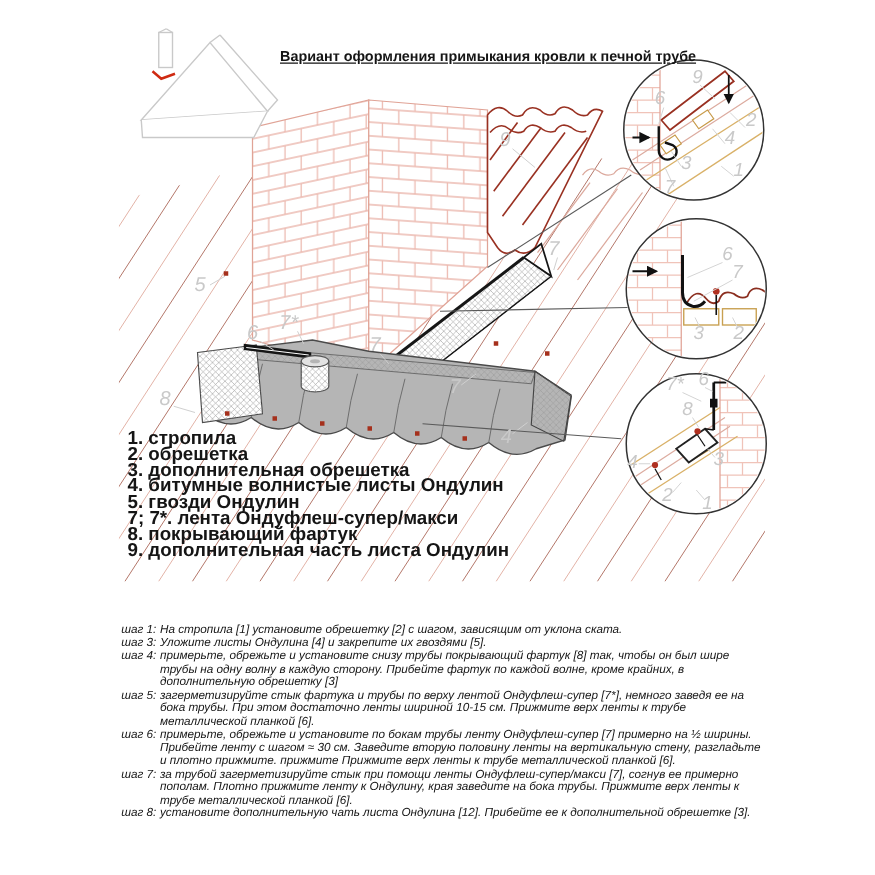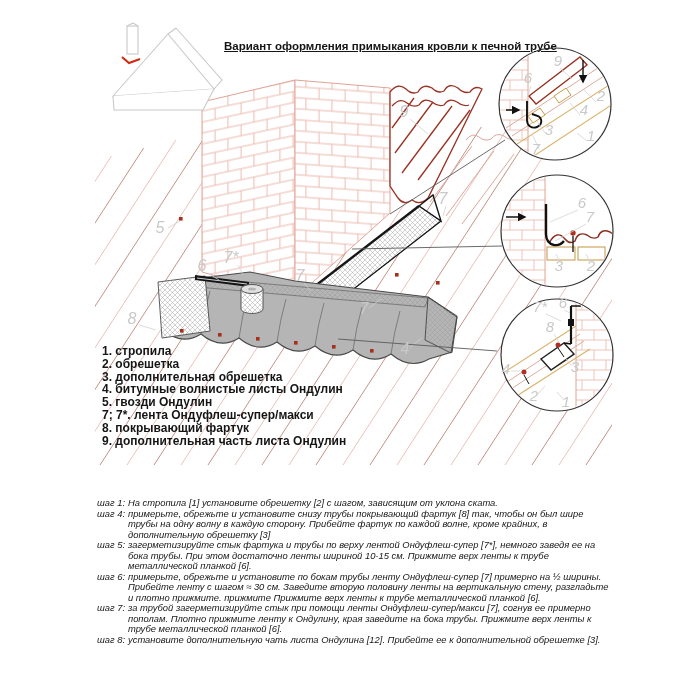--- a/index.html
+++ b/index.html
@@ -1,21 +1,21 @@
 <!DOCTYPE html>
 <html><head>
 <meta charset="utf-8">
 <style>
   html,body{margin:0;padding:0;background:#fff;}
   .stage{position:relative;width:700px;height:700px;background:#fff;overflow:hidden;
          font-family:"Liberation Sans",sans-serif;color:#111;}
   .stage svg{position:absolute;left:0;top:0;}
   .title{position:absolute;left:224px;top:40px;font-size:11.5px;font-weight:bold;
          text-decoration:underline;white-space:nowrap;color:#151515;text-align:right;}
-  .legend{position:absolute;left:102px;top:345px;font-size:12px;font-weight:bold;
+  .legend{position:absolute;left:102px;top:345px;font-size:15px;font-weight:bold;
           line-height:12.8px;color:#151515;}
   .steps{position:absolute;left:97px;top:498px;width:512px;font-size:9.4px;font-style:italic;
          line-height:10.5px;color:#151515;}
   .step-row{display:flex;justify-content:center;}
   .step-label{flex:0 0 31px;}
   .step-text{flex:1;}
   svg text{font-family:"Liberation Sans",sans-serif;font-style:italic;fill:#c9c9c9;text-anchor:middle;}
   #labels-main text{font-size:16px;}
   #labels-c1 text,#labels-c2 text,#labels-c3 text{font-size:15px;}
 </style>
@@ -328,20 +328,24 @@
       <div>7; 7*. лента Ондуфлеш-супер/макси</div>
       <div>8. покрывающий фартук</div>
       <div>9. дополнительная часть листа Ондулин</div>
     </div>
   <div class="steps" id="steps">
       <div class="step-row">
         <div class="step-label">шаг 1:</div>
         <div class="step-text">На стропила [1] установите обрешетку [2] с шагом, зависящим от уклона ската.</div>
       </div>
       <div class="step-row">
+        <div class="step-label">шаг 3:</div>
+        <div class="step-text">Уложите листы Ондулина [4] и закрепите их гвоздями [5].</div>
+      </div>
+      <div class="step-row">
         <div class="step-label">шаг 4:</div>
         <div class="step-text">примерьте, обрежьте и установите снизу трубы покрывающий фартук [8] так, чтобы он был шире трубы на одну волну в каждую сторону. Прибейте фартук по каждой волне, кроме крайних, в дополнительную обрешетку [3]</div>
       </div>
       <div class="step-row">
         <div class="step-label">шаг 5:</div>
         <div class="step-text">загерметизируйте стык фартука и трубы по верху лентой Ондуфлеш-супер [7*], немного заведя ее на бока трубы. При этом достаточно ленты шириной 10-15 см. Прижмите верх ленты к трубе металлической планкой [6].</div>
       </div>
       <div class="step-row">
         <div class="step-label">шаг 6:</div>
         <div class="step-text">примерьте, обрежьте и установите по бокам трубы ленту Ондуфлеш-супер [7] примерно на ½ ширины. Прибейте ленту с шагом ≈ 30 см. Заведите вторую половину ленты на вертикальную стену, разгладьте и плотно прижмите.  прижмите  Прижмите верх ленты к трубе металлической планкой [6].</div>

